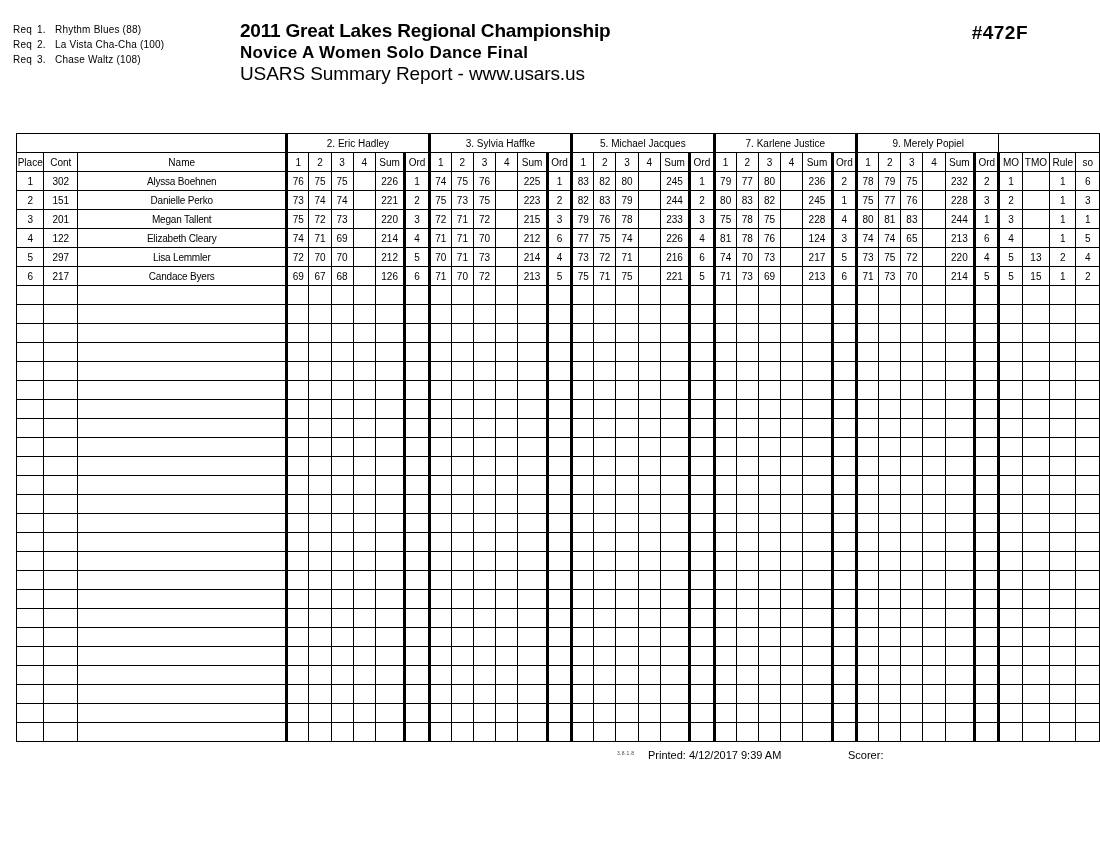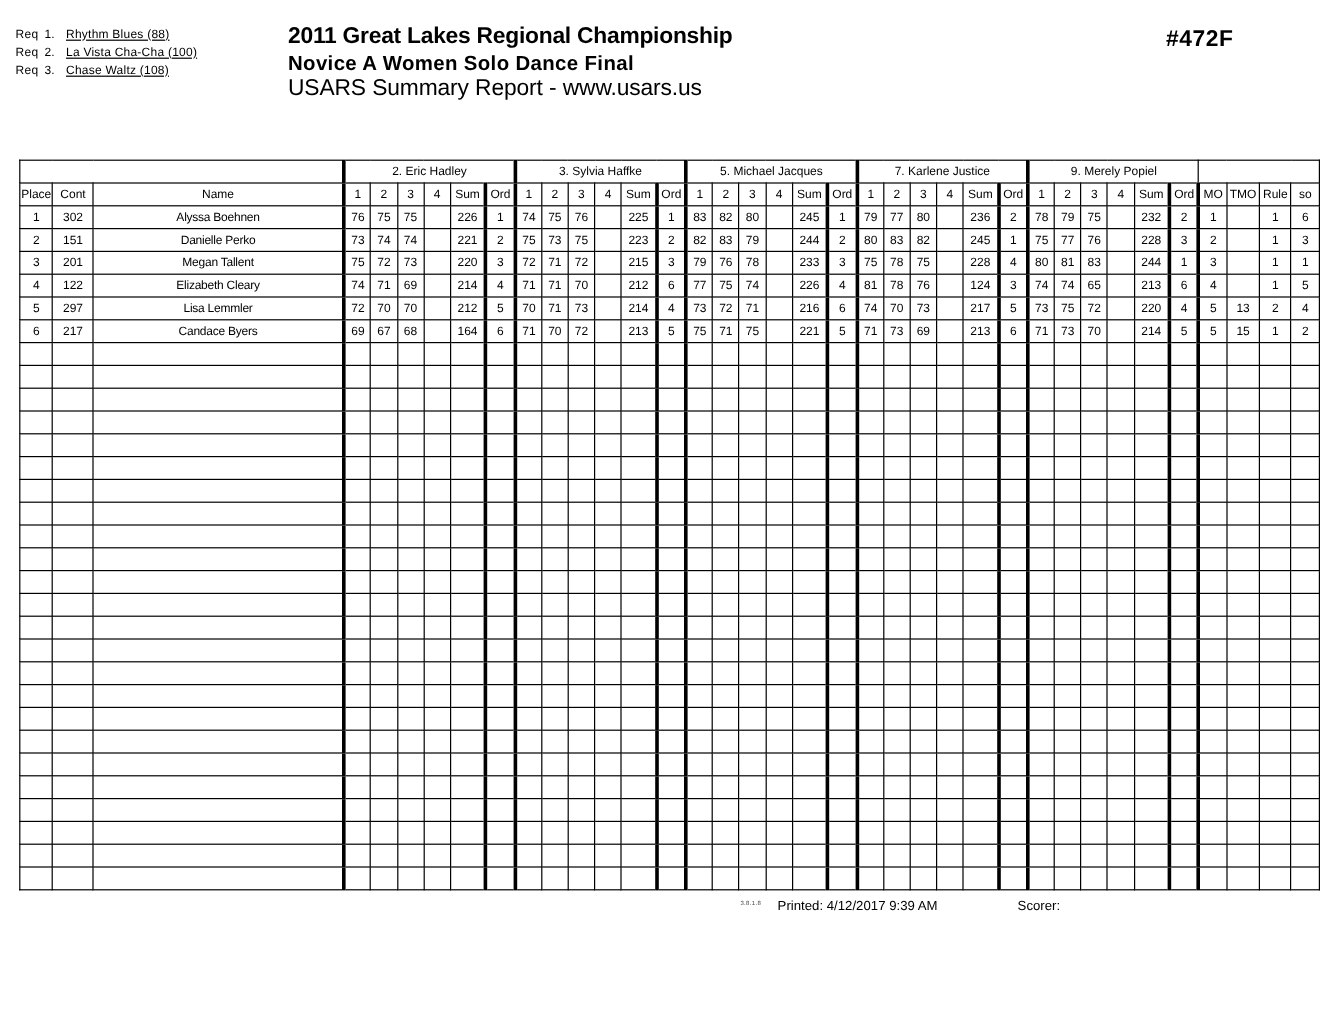--- a/index.html
+++ b/index.html
@@ -10,21 +10,20 @@
     color:#000;
     overflow:hidden;
     position:relative;
   }
 
   
   #req-block{
     position:absolute;left:13px;top:22px;
     font-size:10px;line-height:15px;
     white-space:nowrap;
-    text-decoration:underline;
   }
   #req-block div{letter-spacing:.2px;}
   .req-lbl{display:inline-block;width:24px;}
   .req-num{display:inline-block;width:18px;}
 
   
   #titles{
     position:absolute;left:240px;top:20px;width:620px;
     text-align:left;
   }
@@ -411,21 +410,21 @@
         <td>4</td>
       </tr>
       <tr class="data-row">
         <td class="place">6</td>
         <td class="cont">217</td>
         <td class="name">Candace Byers</td>
         <td class="grp-start">69</td>
         <td class="">67</td>
         <td class="">68</td>
         <td class=""></td>
-        <td>164</td>
+        <td>126</td>
         <td class="ord">6</td>
         <td class="grp-start">71</td>
         <td class="">70</td>
         <td class="">72</td>
         <td class=""></td>
         <td>213</td>
         <td class="ord">5</td>
         <td class="grp-start">75</td>
         <td class="">71</td>
         <td class="">75</td>

